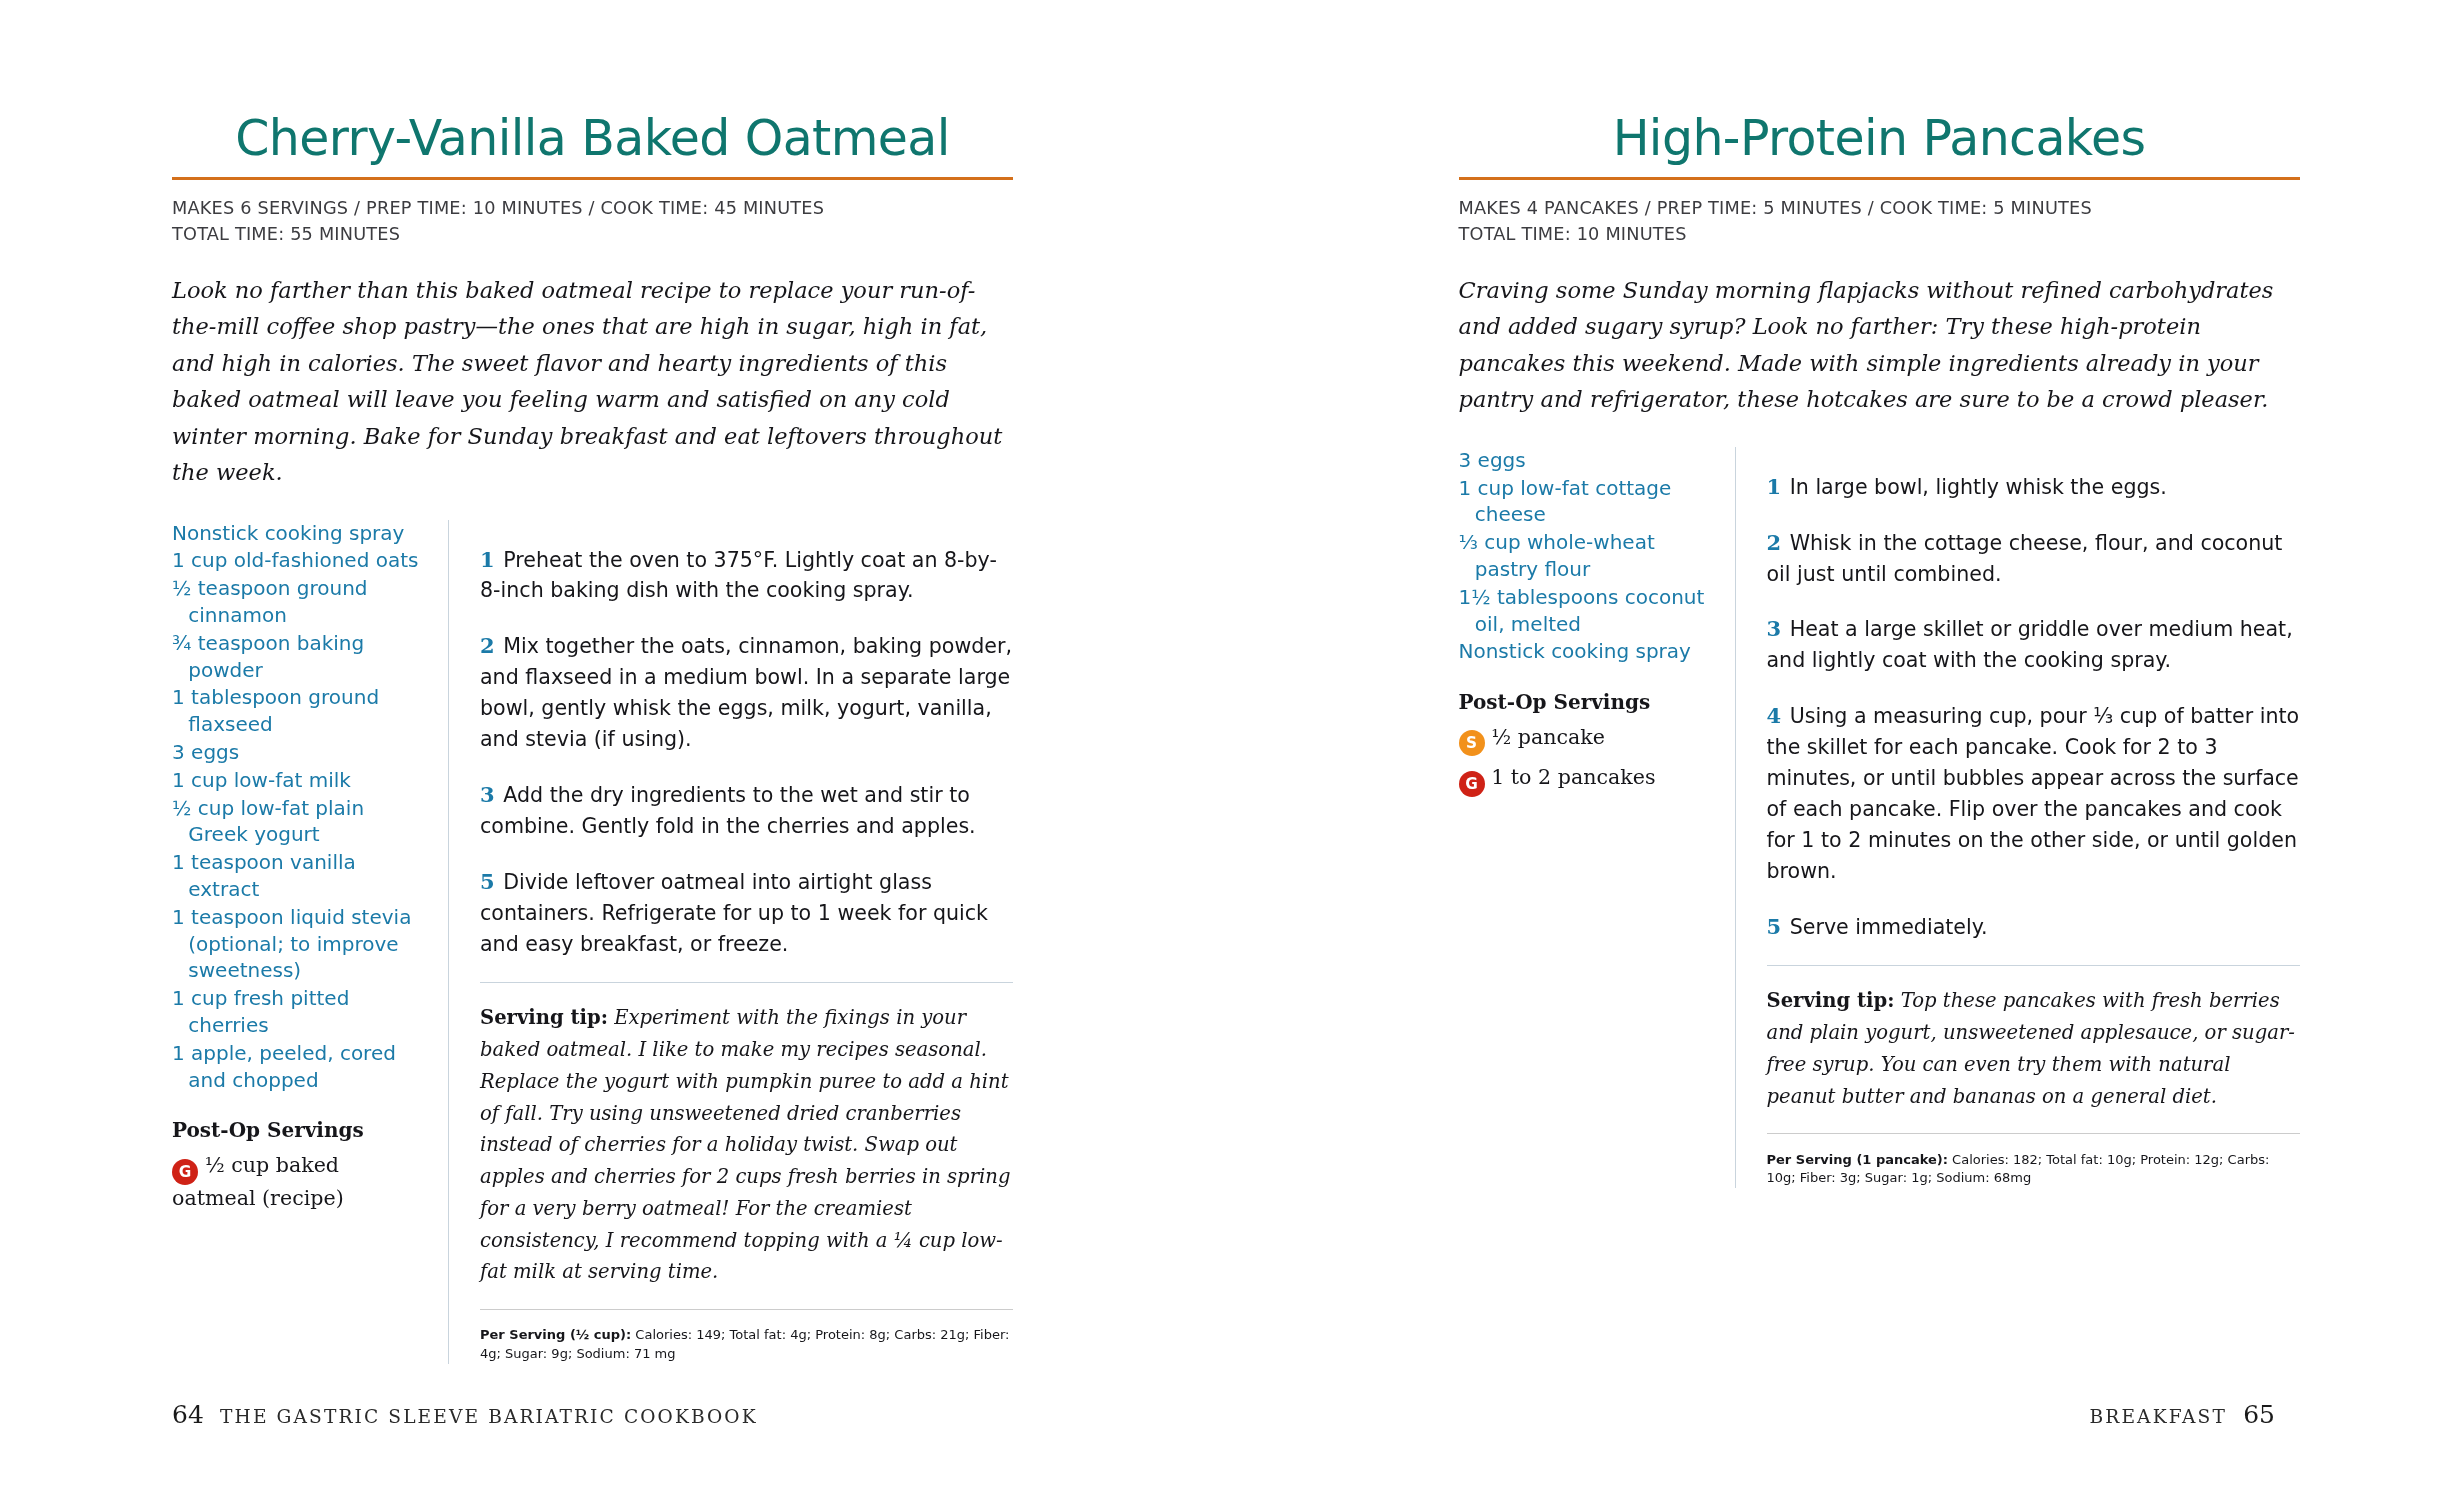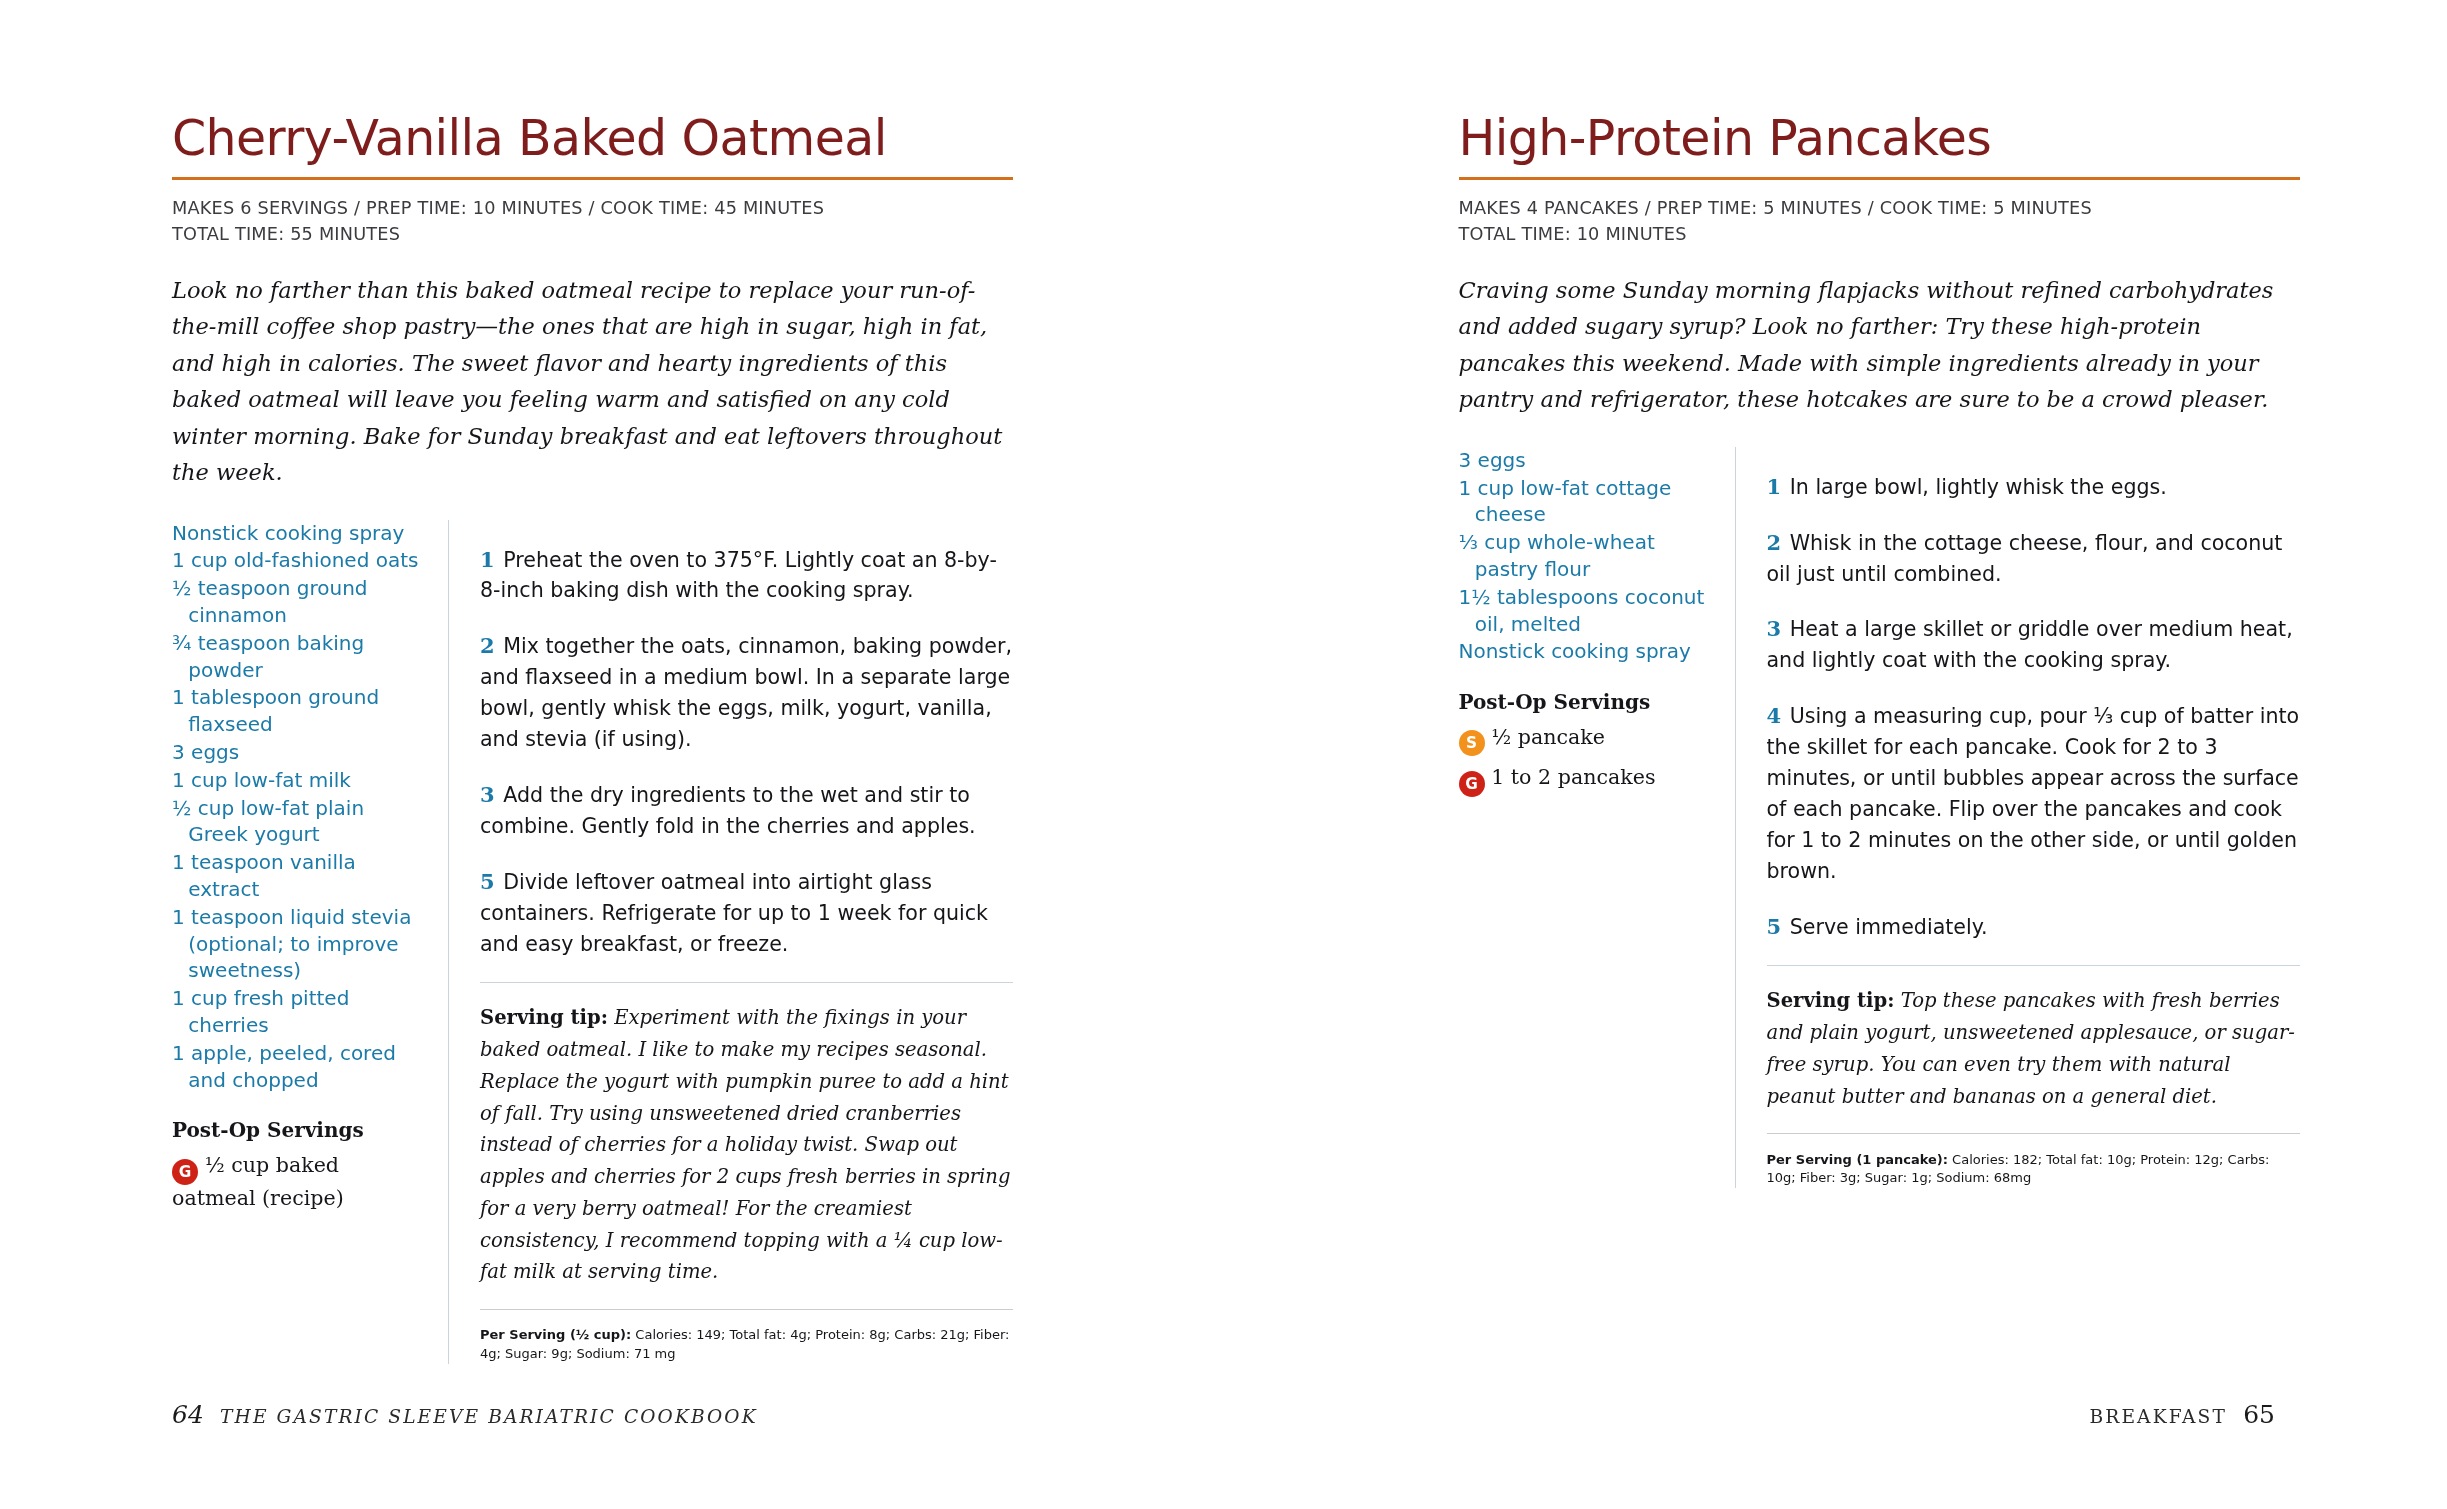--- a/index.html
+++ b/index.html
@@ -34,23 +34,24 @@
   .page-right .page-inner { left: 1459px; width: 841px; }
   .page-right .page-inner { left: 235px; width: 841px; }
 
   
   .recipe-title {
     font-family: "DejaVu Sans", sans-serif;
     font-weight: 400;
     font-size: 49px;
     line-height: 1.08;
     letter-spacing: -0.6px;
-    color: #7f1d1d;
+    color: #0f766e;
     margin: 0 0 11.5px 0;
     white-space: nowrap;
+    text-align: center;
   }
   .title-rule {
     height: 2.9px;
     background: #d4701b;
     width: 100%;
     margin-bottom: 14.3px;
   }
   .meta {
     font-family: "DejaVu Sans", sans-serif;
     font-size: 17.7px;
@@ -199,21 +200,21 @@
 
   
   .footer {
     position: absolute;
     bottom: 80px;
     font-family: "DejaVu Serif", serif;
     font-size: 20px;
     color: #1a1a1a;
     white-space: nowrap;
   }
-  .footer-left { left: 172px; font-style: italic; }
+  .footer-left { left: 172px; }
   .footer-right { right: 172px; text-align: right; }
   .folio {
     font-size: 25px;
     letter-spacing: 0;
   }
   .runhead {
     font-size: 18.6px;
     letter-spacing: 2.1px;
     color: #2a2a2a;
   }

